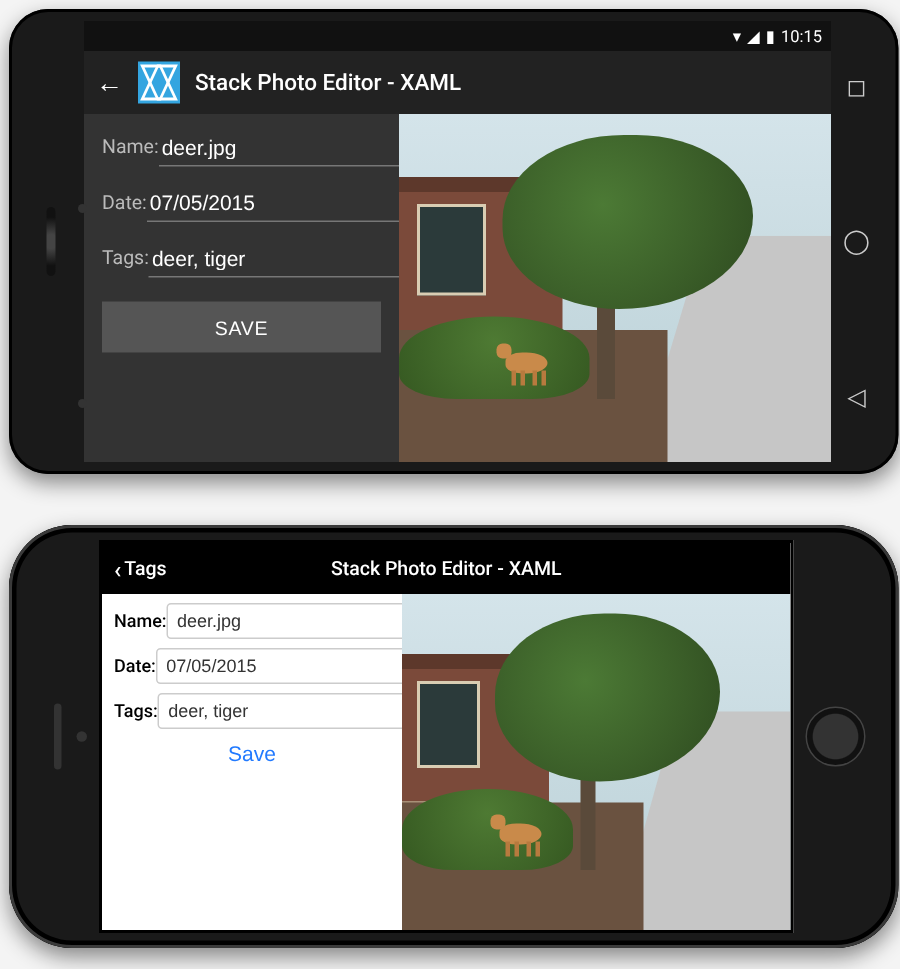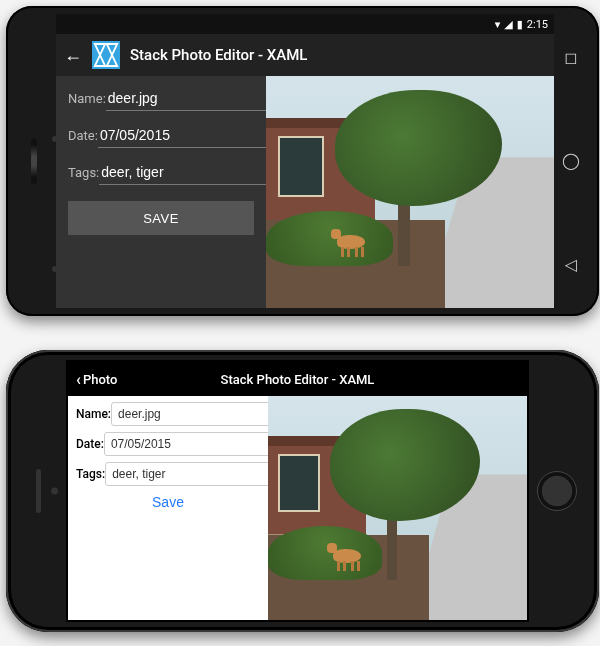--- a/index.html
+++ b/index.html
@@ -254,21 +254,21 @@
 <div class="android-device">
   <div class="android-earpiece"></div>
   <div class="android-speckle1"></div>
   <div class="android-speckle2"></div>
 
   <div class="android-screen">
     <div class="status-bar-android">
       <span class="sig">▾</span>
       <span class="sig">◢</span>
       <span class="sig">▮</span>
-      <span>2:15</span>
+      <span>10:15</span>
     </div>
     <div class="action-bar">
       <span style="font-size:18px">←</span>
       <span class="xam-logo"></span>
       <span>Stack Photo Editor - XAML</span>
     </div>
     <div class="android-content">
       <div class="android-form">
         <div class="a-row">
           <span class="a-label">Name:</span>
@@ -314,21 +314,21 @@
 
 <div class="ios-device">
   <div class="ios-ear"></div>
   <div class="ios-cam"></div>
   <div class="home-btn"></div>
 
   <div class="ios-screen">
     <div class="ios-navbar">
       <div class="ios-back">
         <span style="font-size:16px">‹</span>
-        <span>Photo</span>
+        <span>Tags</span>
       </div>
       <span>Stack Photo Editor - XAML</span>
     </div>
     <div class="ios-content">
       <div class="ios-form">
         <div class="i-row">
           <span class="i-label">Name:</span>
           <input class="i-input" value="deer.jpg" style="">
         </div>
         <div class="i-row">

